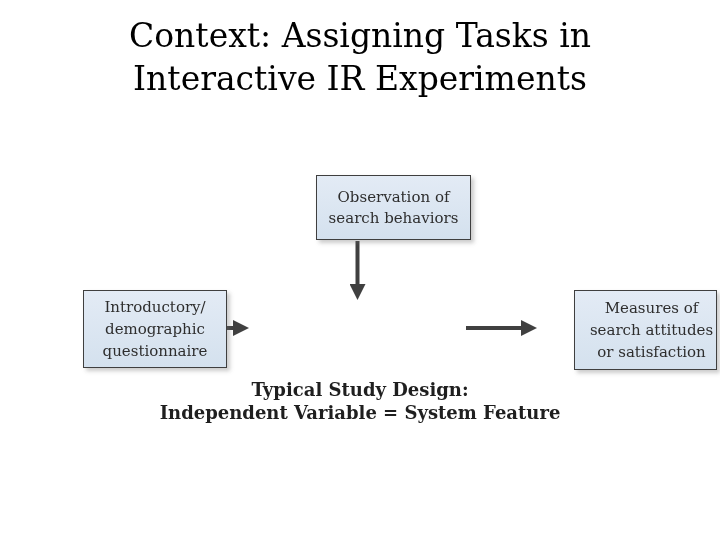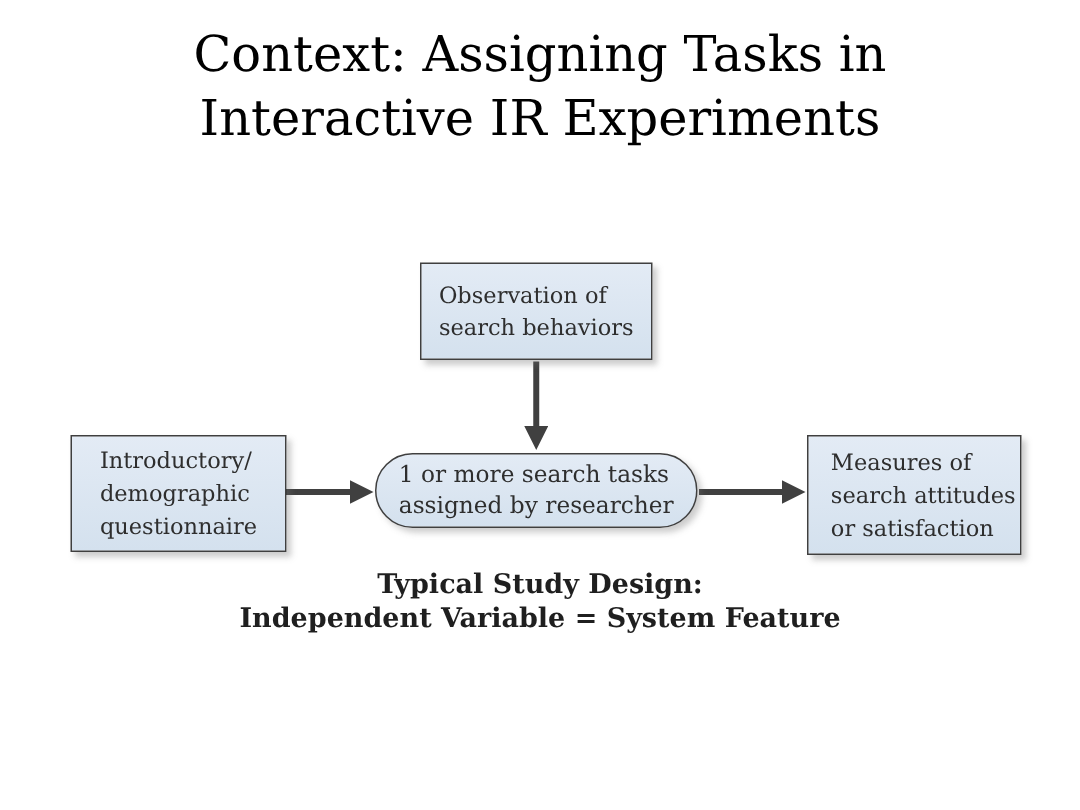--- a/index.html
+++ b/index.html
@@ -51,28 +51,29 @@
   }
   .arrowhead-path {
     fill: var(--arrow, #404040);
   }
   .node {
     position: absolute;
     box-sizing: border-box;
     display: flex;
     align-items: center;
     justify-content: center;
-    text-align: left;
+    text-align: center;
     background: linear-gradient(180deg, var(--node-fill-top, #e3ebf5) 0%, var(--node-fill-bottom, #d4e1ee) 100%);
     border: 1.5px solid var(--node-border, #3f3f3f);
     box-shadow: 3px 3px 4px rgba(110, 110, 110, 0.35);
     color: var(--node-text, #2e2e2e);
     font-size: 15px;
     line-height: 21px;
     white-space: pre-line;
+    margin-left: 36px;
   }
   .n-observation { left: 280px; top: 175px; width: 155px; height: 65px; }
   .n-intro       { left: 47px;  top: 290px; width: 144px; height: 78px; line-height: 22px; }
   .n-tasks       { left: 250px; top: 302px; width: 215px; height: 50px; border-radius: 25px; font-size: 15.5px; }
   .n-measures    { left: 538px; top: 290px; width: 143px; height: 80px; line-height: 22px; padding-left: 12px; }
   .caption {
     position: absolute;
     top: 378px;
     left: 0;
     width: 720px;
@@ -106,22 +107,20 @@
       <line x1="466" y1="328" x2="523" y2="328" marker-end="url(#ah)"></line>
     </svg>
 
     <div class="node n-observation">Observation of
 search behaviors</div>
 
     <div class="node n-intro">Introductory/
 demographic
 questionnaire</div>
 
-    <div class="node n-tasks">1 or more search tasks
-assigned by researcher</div>
 
     <div class="node n-measures">Measures of
 search attitudes
 or satisfaction</div>
 
   </div>
 
   <p class="caption">Typical Study Design:
 Independent Variable = System Feature</p>
 

